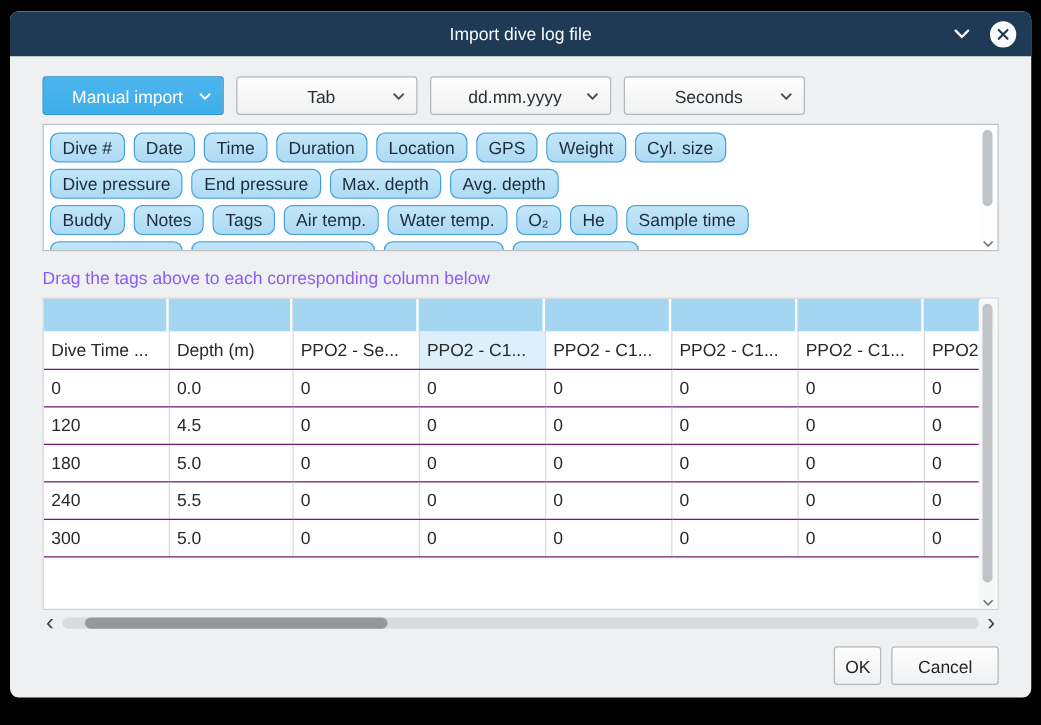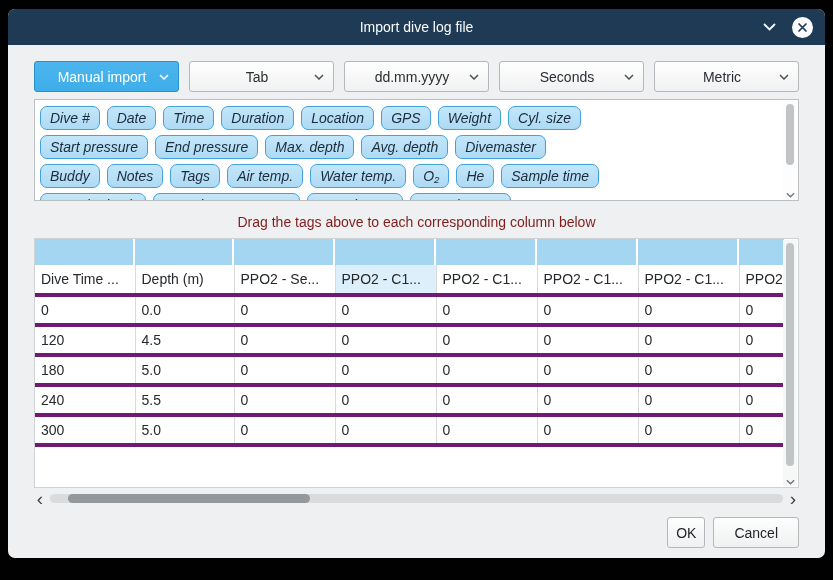--- a/index.html
+++ b/index.html
@@ -65,21 +65,21 @@
   .combo.active .chev { color: #ffffff; }
   
   .tag-area {
     position: relative;
     margin-top: 7px;
     height: 102px;
     background: #ffffff;
     border: 1px solid #bcc0c3;
     overflow: hidden;
   }
-  .tag-list { padding: 6px 8px 0 5px; overflow: hidden; height: 100%; font-style: italic; }
+  .tag-list { padding: 6px 8px 0 5px; overflow: hidden; height: 100%; }
   .tag-row { display: flex; gap: 7px; margin-bottom: 5px; }
   .tag {
     display: inline-block;
     height: 24px; line-height: 22px;
     padding: 0 9px;
     border: 1px solid var(--tag-border, #43a2d9);
     border-radius: 7px;
     background: linear-gradient(180deg, #c3e6f9, var(--tag-fill, #aedaf4));
     color: #1b2b3a;
     white-space: nowrap;
@@ -92,21 +92,21 @@
   .vscroll .vthumb {
     position: absolute; left: 3px; width: 8px;
     border-radius: 4px; background: #c0c4c6;
   }
   .vscroll .varrow {
     position: absolute; left: 0; right: 0; bottom: 1px;
     display: flex; justify-content: center;
     color: #70757a;
   }
   
-  .instruction { margin: 12px 0 7px 0; line-height: 18px; color: #7f1d1d; text-align: center; }
+  .instruction { margin: 12px 0 7px 0; line-height: 18px; color: #8b5cf6; }
   
   .table-wrap {
     position: relative;
     height: 250px;
     background: #ffffff;
     border: 1px solid #cfd2d4;
     overflow: hidden;
   }
   .drop-row { display: flex; height: 26px; background: #ffffff; }
   .drop-cell {
@@ -116,21 +116,21 @@
     cursor: pointer;
   }
   table.data {
     width: 751px;
     table-layout: fixed;
     border-collapse: collapse;
     background: #ffffff;
   }
   table.data th, table.data td {
     border-right: 1px solid #d8dadc;
-    border-bottom: 4px solid #701a75;
+    border-bottom: 1px solid #701a75;
     padding: 5px 6px;
     height: 30px;
     text-align: left;
     font-weight: normal;
     white-space: nowrap;
     overflow: hidden;
     color: #25292c;
   }
   table.data th.hl { background: var(--highlight-fill, #ddeffa); }
   .table-vscroll { background: #f6f7f7; }
@@ -218,48 +218,39 @@
           </span>
       </div>
       <div class="combo">
         <span class="combo-value">Seconds</span>
         <span class="chev">
             <svg width="10" height="6" viewBox="0 0 10 6">
               <polyline points="1,1 5,5 9,1" fill="none" stroke="currentColor" stroke-width="1.5"></polyline>
             </svg>
           </span>
       </div>
-      <div class="combo">
-        <span class="combo-value">Metric</span>
-        <span class="chev">
-            <svg width="10" height="6" viewBox="0 0 10 6">
-              <polyline points="1,1 5,5 9,1" fill="none" stroke="currentColor" stroke-width="1.5"></polyline>
-            </svg>
-          </span>
-      </div>
     </div>
 
     <div class="tag-area">
       <div class="tag-list">
           <div class="tag-row">
             <span class="tag">Dive #</span>
             <span class="tag">Date</span>
             <span class="tag">Time</span>
             <span class="tag">Duration</span>
             <span class="tag">Location</span>
             <span class="tag">GPS</span>
             <span class="tag">Weight</span>
             <span class="tag">Cyl. size</span>
           </div>
           <div class="tag-row">
-            <span class="tag">Start pressure</span>
+            <span class="tag">Dive pressure</span>
             <span class="tag">End pressure</span>
             <span class="tag">Max. depth</span>
             <span class="tag">Avg. depth</span>
-            <span class="tag">Divemaster</span>
           </div>
           <div class="tag-row">
             <span class="tag">Buddy</span>
             <span class="tag">Notes</span>
             <span class="tag">Tags</span>
             <span class="tag">Air temp.</span>
             <span class="tag">Water temp.</span>
             <span class="tag">O₂</span>
             <span class="tag">He</span>
             <span class="tag">Sample time</span>

